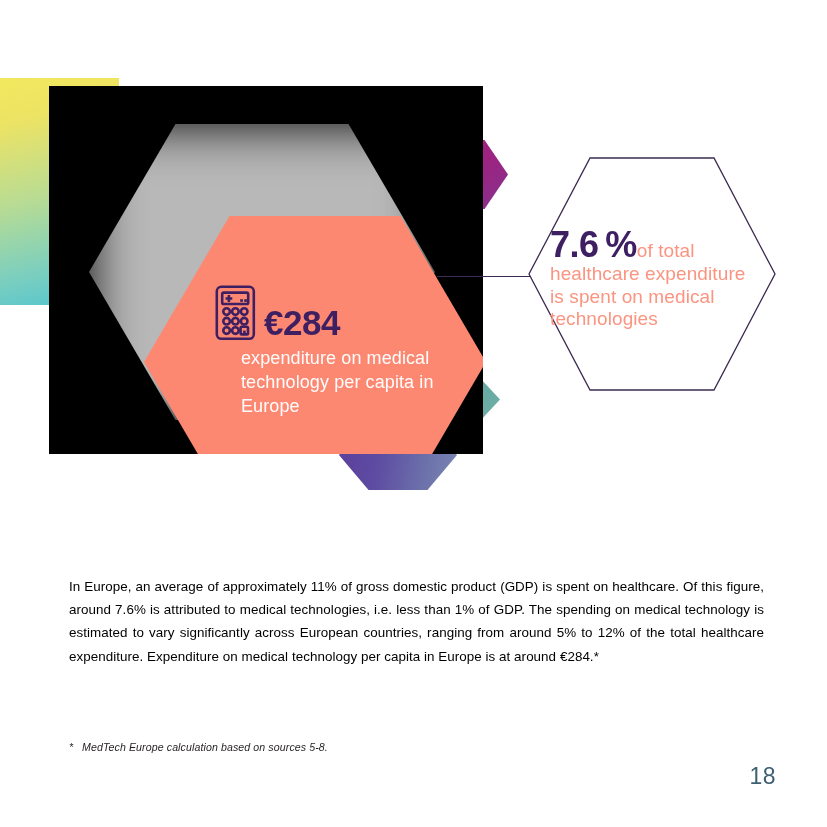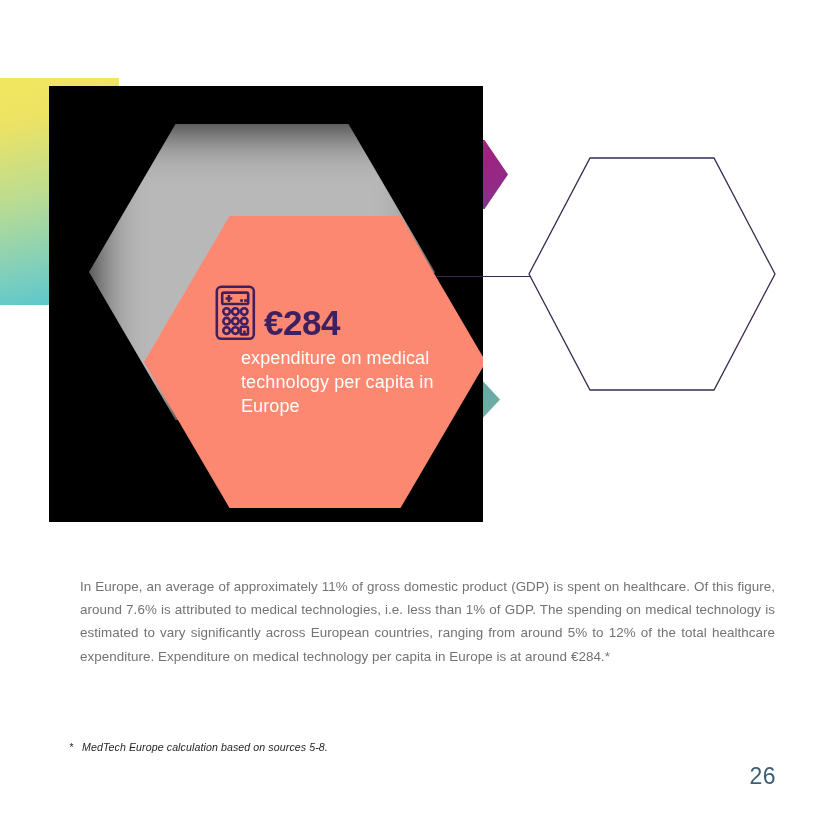--- a/index.html
+++ b/index.html
@@ -58,21 +58,21 @@
     height: 70px;
     background: linear-gradient(100deg, #5b3f9b 0%, #5e4ba2 35%, #6d73ab 75%, #7a86b4 100%);
   }
 
   
   .black-panel {
     position: absolute;
     left: 49px;
     top: 86px;
     width: 434px;
-    height: 436px;
+    height: 368px;
     background: #000000;
     overflow: hidden;
   }
   .glow {
     position: absolute;
     left: 40px;
     top: 38px;
     width: 346px;
     height: 296px;
     clip-path: polygon(25% 0%, 75% 0%, 100% 50%, 75% 100%, 25% 100%, 0% 50%);
@@ -176,26 +176,26 @@
     line-height: 1.2;
     color: #fb9480;
     font-weight: 300;
     letter-spacing: 0.1px;
     margin-top: -1px;
   }
 
   
   .body-text {
     position: absolute;
-    left: 80px;
+    left: 69px;
     top: 562px;
     width: 695px;
     font-size: 13.4px;
     line-height: 1.72;
-    color: #737373;
+    color: #000000;
     text-align: justify;
     letter-spacing: 0.05px;
   }
 
   
   .footnote {
     position: absolute;
     left: 69px;
     top: 741px;
     font-size: 10.6px;
@@ -267,23 +267,29 @@
       </div>
     </div>
   </div>
 
   <div class="connector"></div>
 
   <div class="hex-outline-wrap">
     <svg viewBox="0 0 248 234" preserveAspectRatio="none">
       <polygon points="62,1 186,1 247,117 186,233 62,233 1,117" fill="none" stroke="#3b2a52" stroke-width="1.3"></polygon>
     </svg>
+    <div class="hex-outline-text">
+      <div class="pct-line">
+        <span class="pct-value">7.6 %</span><span class="pct-suffix">of total</span>
+      </div>
+      <div class="pct-rest">healthcare expenditure is spent on medical technologies</div>
+    </div>
   </div>
 
   <p class="body-text">In Europe, an average of approximately 11% of gross domestic product (GDP) is spent on healthcare. Of this figure, around 7.6% is attributed to medical technologies, i.e. less than 1% of GDP. The spending on medical technology is estimated to vary significantly across European countries, ranging from around 5% to 12% of the total healthcare expenditure. Expenditure on medical technology per capita in Europe is at around €284.*</p>
 
   <div class="footnote">
     <span class="mark">*</span><span>MedTech Europe calculation based on sources 5-8.</span>
   </div>
 
-  <div class="page-number">26</div>
+  <div class="page-number">18</div>
 
 </div>
 
 </body></html>

